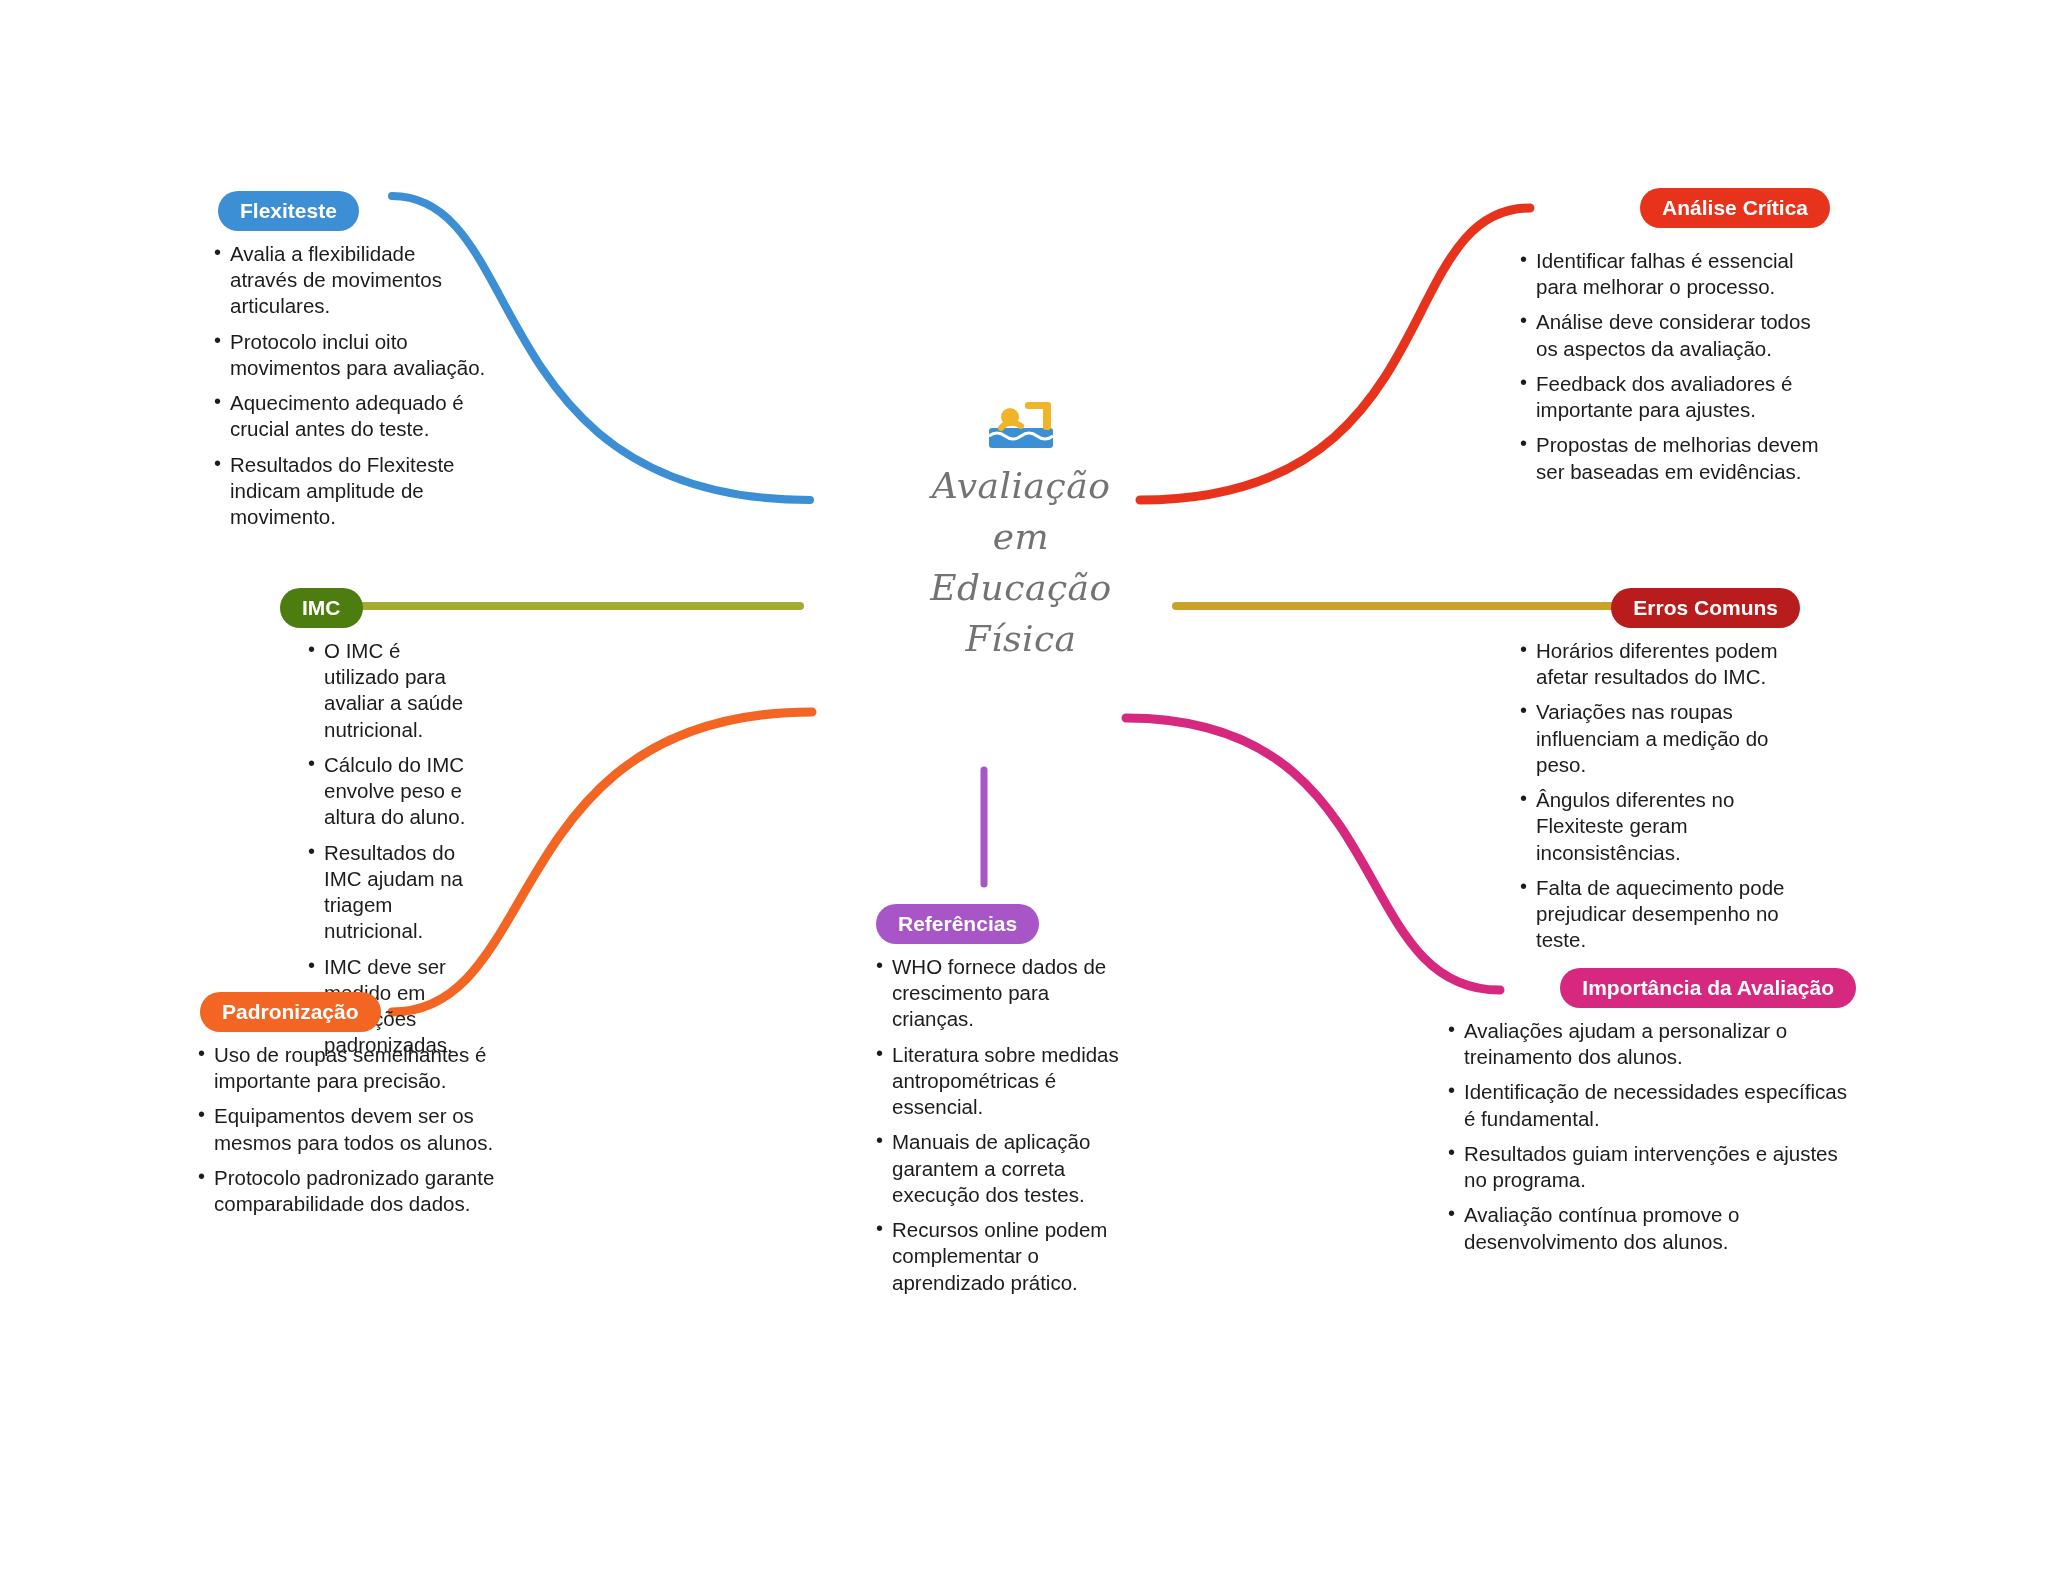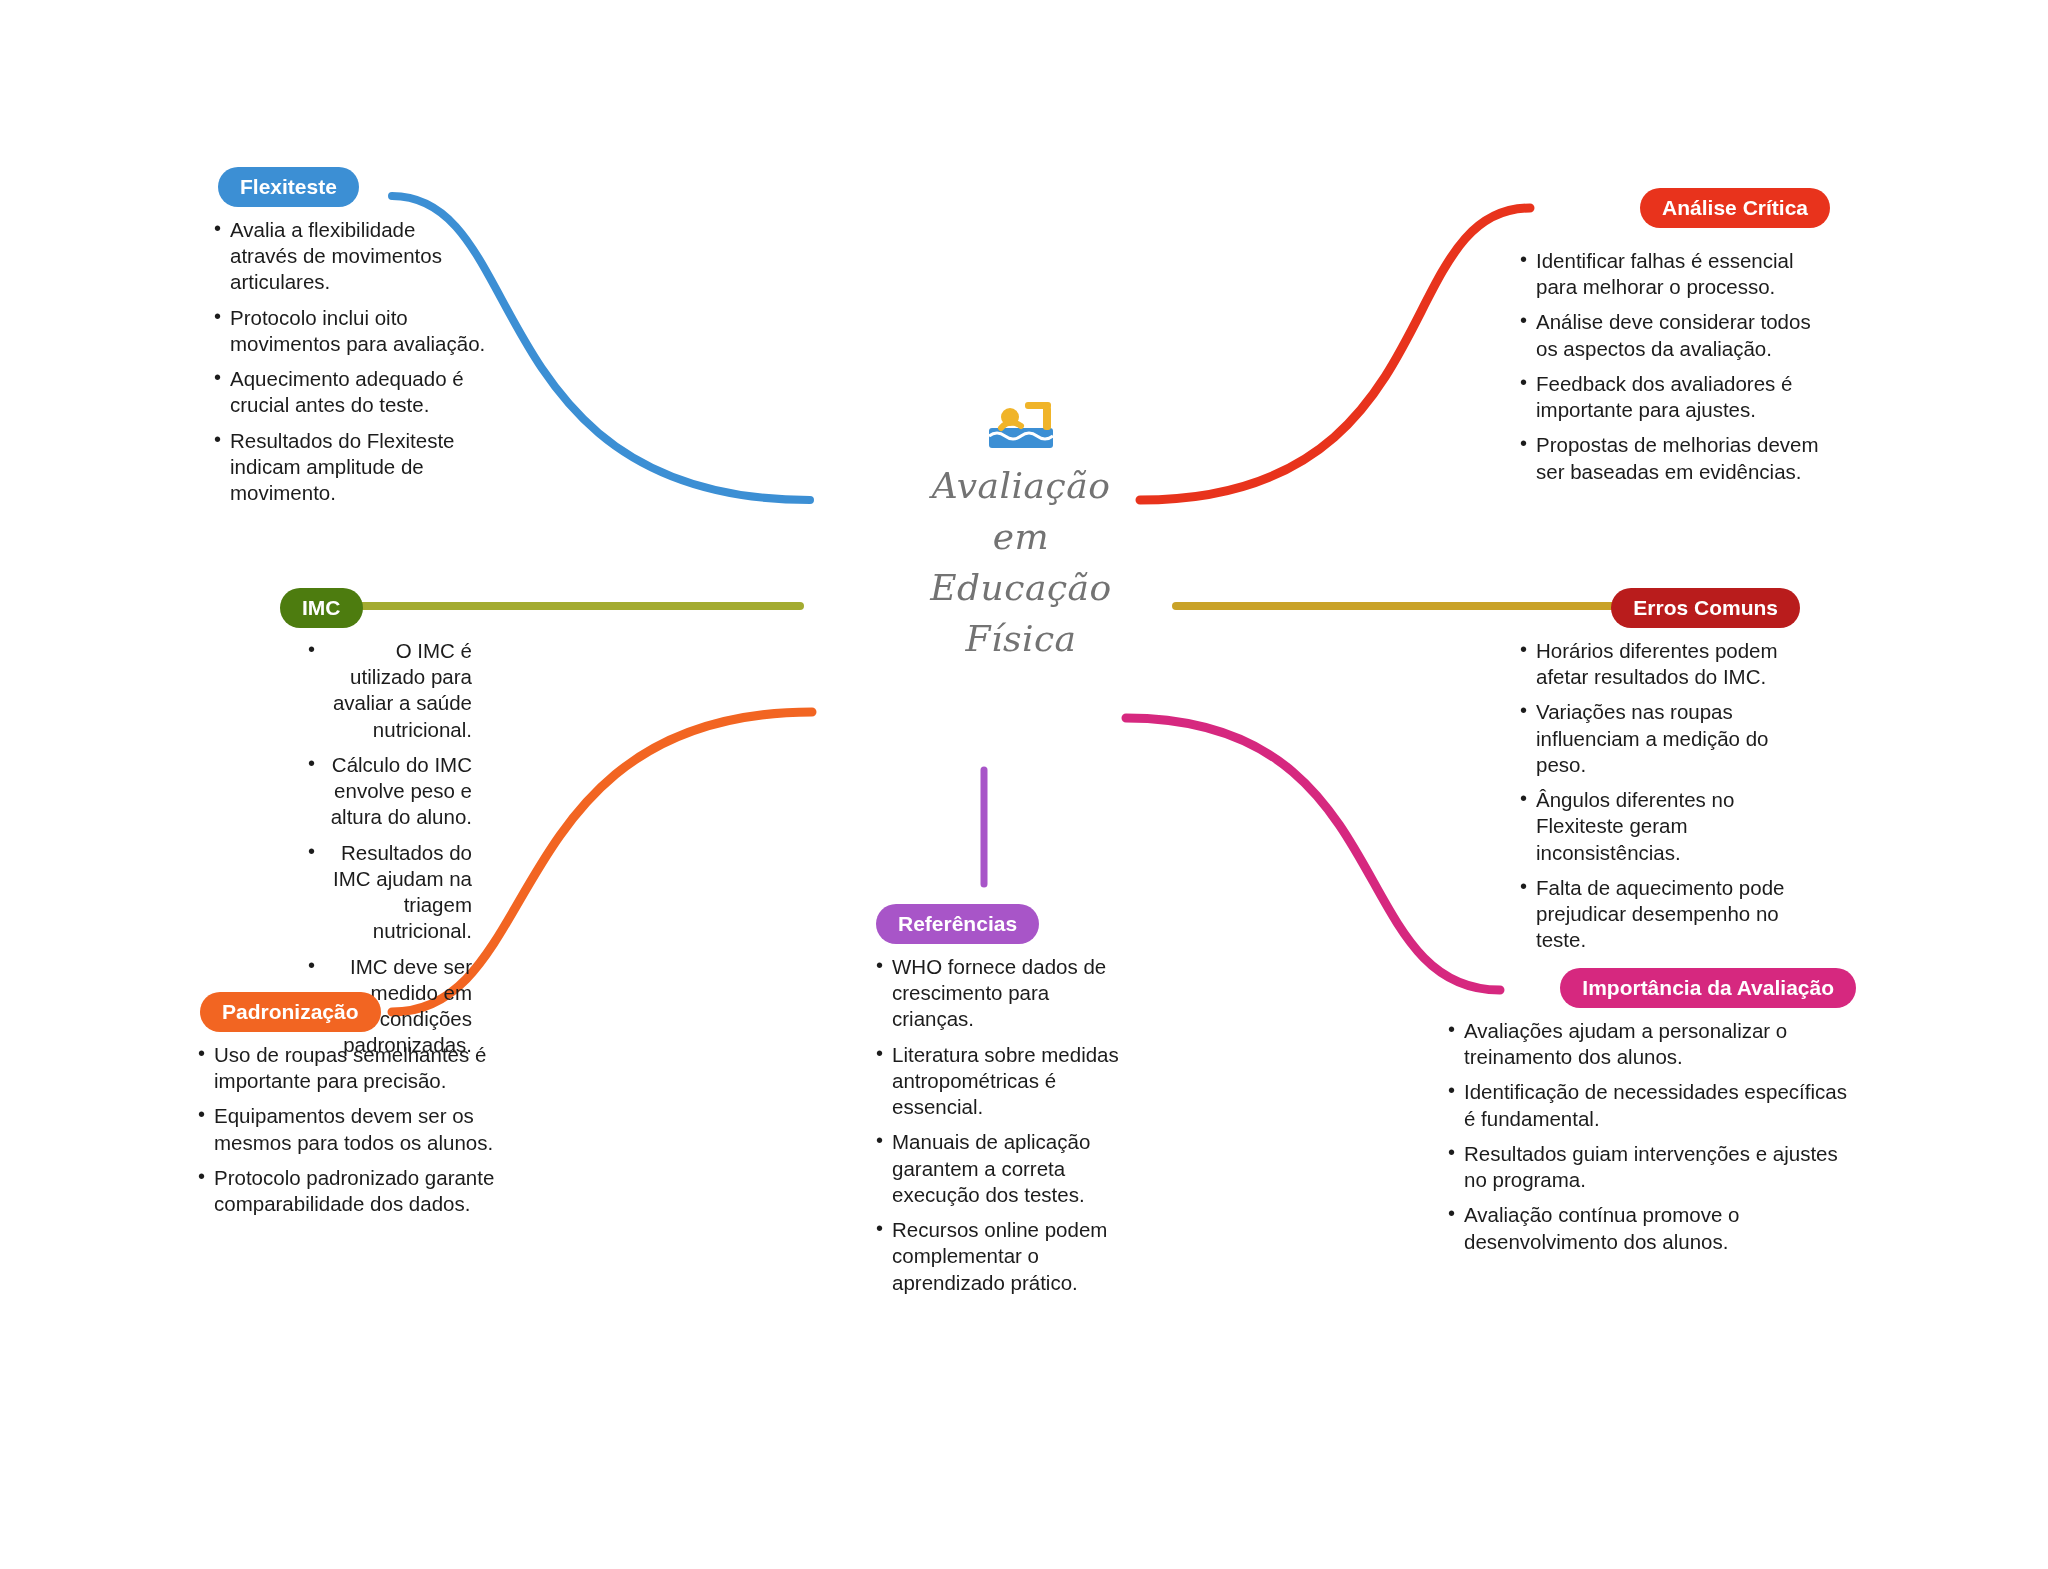--- a/index.html
+++ b/index.html
@@ -87,32 +87,32 @@
   ul.points li:before {
     content: "•";
     position: absolute;
     left: 2px;
     top: -1px;
     font-size: 20px;
     color: #1c1c1c;
   }
 
   
-  #branch-flexiteste { left: 196px; top: 167px;  width: 290px; }
+  #branch-flexiteste { left: 196px; top: 191px;  width: 290px; }
   #branch-imc        { left: 262px; top: 588px;  width: 210px; }
   #branch-padroniz   { left: 196px; top: 992px;  width: 300px; }
   #branch-referencias{ left: 866px; top: 868px;  width: 255px; }
   #branch-analise    { left: 1510px; top: 188px; width: 320px; }
   #branch-erros      { left: 1510px; top: 588px; width: 290px; }
   #branch-importanc  { left: 1446px; top: 968px; width: 410px; }
 
   #branch-flexiteste .pill-row { padding-left: 22px; }
   #branch-flexiteste ul.points { padding-left: 16px; }
   #branch-imc .pill-row { padding-left: 18px; }
-  #branch-imc ul.points { padding-left: 44px; text-align: right; }
+  #branch-imc ul.points { padding-left: 44px; }
   #branch-padroniz .pill-row { padding-left: 4px; align-items: center; }
   #branch-padroniz ul.points { padding-left: 0px; }
   #branch-referencias .pill-row { padding-left: 10px; margin-top: 36px; }
   #branch-referencias ul.points { padding-left: 8px; }
   #branch-analise ul.points { padding-left: 8px; margin-top: 20px; }
   #branch-erros ul.points { padding-left: 8px; }
   #branch-importanc ul.points { padding-left: 0px; }
 
   .pill-blue   { background: #3c8fd4; }
   .pill-olive  { background: #4d7c0f; }

